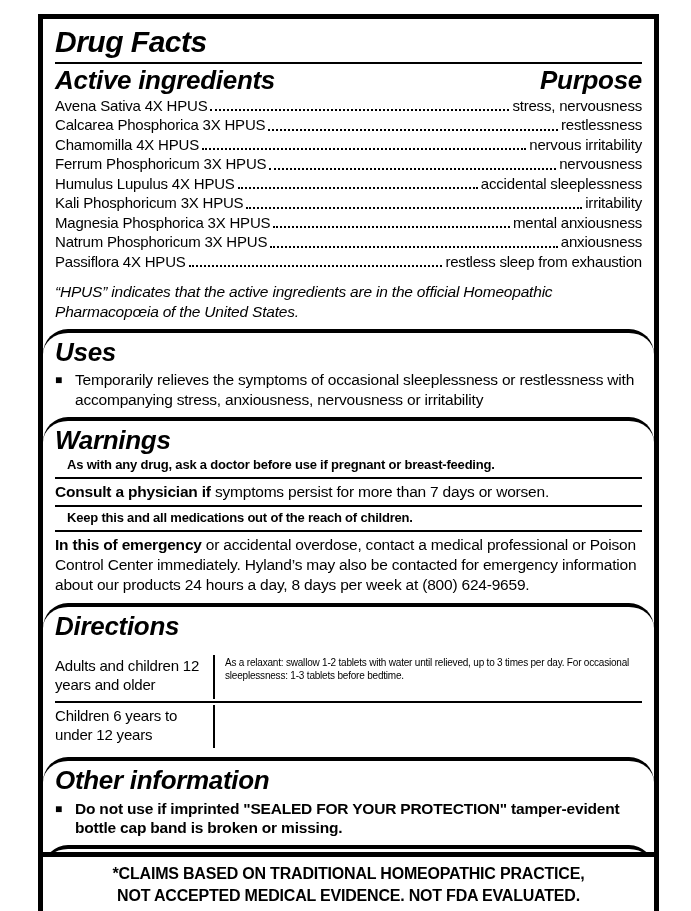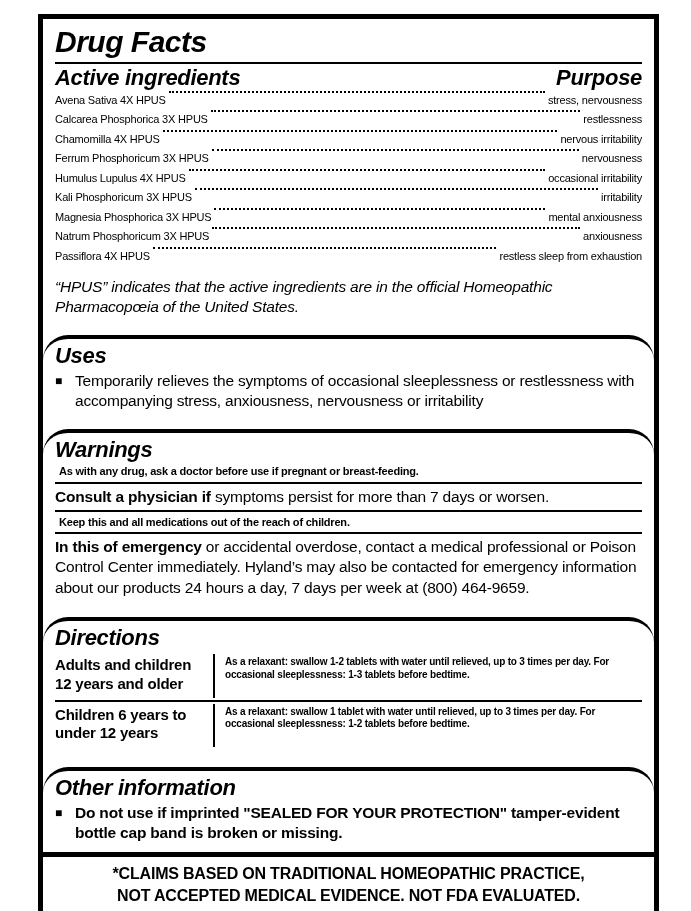--- a/index.html
+++ b/index.html
@@ -6,44 +6,44 @@
   body{
     width:691px;height:911px;overflow:hidden;
     font-family:"Liberation Sans","DejaVu Sans",sans-serif;
     color:#000;-webkit-font-smoothing:antialiased;
   }
   .page{position:relative;width:691px;height:911px;background:#fff;}
   .panel{
     position:absolute;left:38px;top:14px;width:621px;
     box-sizing:border-box;border:5px solid #000;background:#fff;
   }
-  .sec{padding:4px 12px 18px 12px;}
+  .sec{padding:4px 12px 7px 12px;}
   .sec + .sec{border-top:4px solid #000;border-radius:25px;}
   .df-title{
     font-size:30px;font-weight:bold;font-style:italic;
     letter-spacing:-0.5px;line-height:1.15;margin:2px 0 1px 0;
   }
   .title-rule{border-top:2px solid #000;margin:2px 0 1px 0;}
   .hd{
-    font-size:22px;font-weight:bold;font-style:italic;
+    font-size:26px;font-weight:bold;font-style:italic;
     letter-spacing:-0.3px;line-height:1.2;
   }
   .ai-head{display:flex;justify-content:space-between;align-items:baseline;}
-  .ing-row{display:flex;align-items:flex-start;font-size:11px;line-height:19.5px;letter-spacing:-0.2px;}
+  .ing-row{display:flex;align-items:flex-end;font-size:15px;line-height:19.5px;letter-spacing:-0.2px;}
   .ing-name{white-space:nowrap;}
   .ing-purpose{white-space:nowrap;}
   .dots{flex:1 1 auto;border-bottom:2px dotted #000;margin:0 3px 4px 3px;min-width:14px;}
   .note{font-size:15.5px;font-style:italic;line-height:1.28;margin-top:11px;letter-spacing:-0.2px;}
   .bullet-line{display:flex;font-size:15.5px;line-height:1.28;margin-top:2px;letter-spacing:-0.2px;}
   .bullet{flex:0 0 20px;font-size:12px;line-height:20px;}
   .b{font-weight:bold;}
-  .warn-stmt{font-size:11px;font-weight:bold;line-height:1.3;letter-spacing:-0.2px;margin:1px 4px;}
+  .warn-stmt{font-size:13px;font-weight:bold;line-height:1.3;letter-spacing:-0.2px;margin:1px 12px;}
   .warn-rule{border-top:2px solid #000;margin:3px 0;}
   .warn-mix{font-size:15.5px;line-height:1.3;letter-spacing:-0.2px;margin:1px 0;}
-  .dir-table{margin-top:1px;font-weight:bold;}
+  .dir-table{margin-top:11px;}
   .dir-row{display:flex;padding:2px 0;}
   .dir-row + .dir-row{border-top:2px solid #000;}
   .dir-who{flex:0 0 150px;font-size:15px;line-height:1.25;letter-spacing:-0.2px;
            border-right:2px solid #000;padding:2px 8px 4px 0;}
   .dir-how{flex:1 1 auto;font-size:10px;line-height:1.25;letter-spacing:-0.2px;padding:2px 0 4px 10px;}
   .inline-hd-line{font-size:15.5px;line-height:1.3;letter-spacing:-0.2px;margin-top:2px;}
   .inline-hd{font-size:21px;font-weight:bold;font-style:italic;letter-spacing:-0.3px;margin-right:7px;}
   .claims-box{
     position:absolute;left:38px;top:852px;width:621px;box-sizing:border-box;
     border:5px solid #000;background:#fff;text-align:center;padding:6px 10px 8px 10px;
@@ -81,21 +81,21 @@
         <span class="ing-purpose">nervous irritability</span>
       </div>
       <div class="ing-row">
         <span class="ing-name">Ferrum Phosphoricum 3X HPUS</span>
         <span class="dots"></span>
         <span class="ing-purpose">nervousness</span>
       </div>
       <div class="ing-row">
         <span class="ing-name">Humulus Lupulus 4X HPUS</span>
         <span class="dots"></span>
-        <span class="ing-purpose">occasional irritability</span>
+        <span class="ing-purpose">accidental sleeplessness</span>
       </div>
       <div class="ing-row">
         <span class="ing-name">Kali Phosphoricum 3X HPUS</span>
         <span class="dots"></span>
         <span class="ing-purpose">irritability</span>
       </div>
       <div class="ing-row">
         <span class="ing-name">Magnesia Phosphorica 3X HPUS</span>
         <span class="dots"></span>
         <span class="ing-purpose">mental anxiousness</span>
@@ -126,34 +126,33 @@
       <div class="hd">Warnings</div>
       <div class="warn-stmt">As with any drug, ask a doctor before use if pregnant or breast-feeding.</div>
       <div class="warn-rule"></div>
       <div class="warn-mix">
         <span class="b">Consult a physician if</span><span> symptoms persist for more than 7 days or worsen.</span>
       </div>
       <div class="warn-rule"></div>
       <div class="warn-stmt">Keep this and all medications out of the reach of children.</div>
       <div class="warn-rule"></div>
       <div class="warn-mix">
-        <span class="b">In this of emergency</span><span> or accidental overdose, contact a medical professional or Poison Control Center immediately. Hyland’s may also be contacted for emergency information about our products 24 hours a day, 7 days per week at (800) 464-9659.</span>
+        <span class="b">In this of emergency</span><span> or accidental overdose, contact a medical professional or Poison Control Center immediately. Hyland’s may also be contacted for emergency information about our products 24 hours a day, 8 days per week at (800) 624-9659.</span>
       </div>
     </div>
 
     <div class="sec">
       <div class="hd">Directions</div>
       <div class="dir-table">
         <div class="dir-row">
           <div class="dir-who">Adults and children 12 years and older</div>
           <div class="dir-how">As a relaxant: swallow 1-2 tablets with water until relieved, up to 3 times per day. For occasional sleeplessness: 1-3 tablets before bedtime.</div>
         </div>
         <div class="dir-row">
           <div class="dir-who">Children 6 years to under 12 years</div>
-          <div class="dir-how">As a relaxant: swallow 1 tablet with water until relieved, up to 3 times per day. For occasional sleeplessness: 1-2 tablets before bedtime.</div>
         </div>
       </div>
     </div>
 
     <div class="sec">
       <div class="hd">Other information</div>
       <div class="bullet-line b">
         <span class="bullet">■</span>
         <span>Do not use if imprinted "SEALED FOR YOUR PROTECTION" tamper-evident bottle cap band is broken or missing.</span>
       </div>

